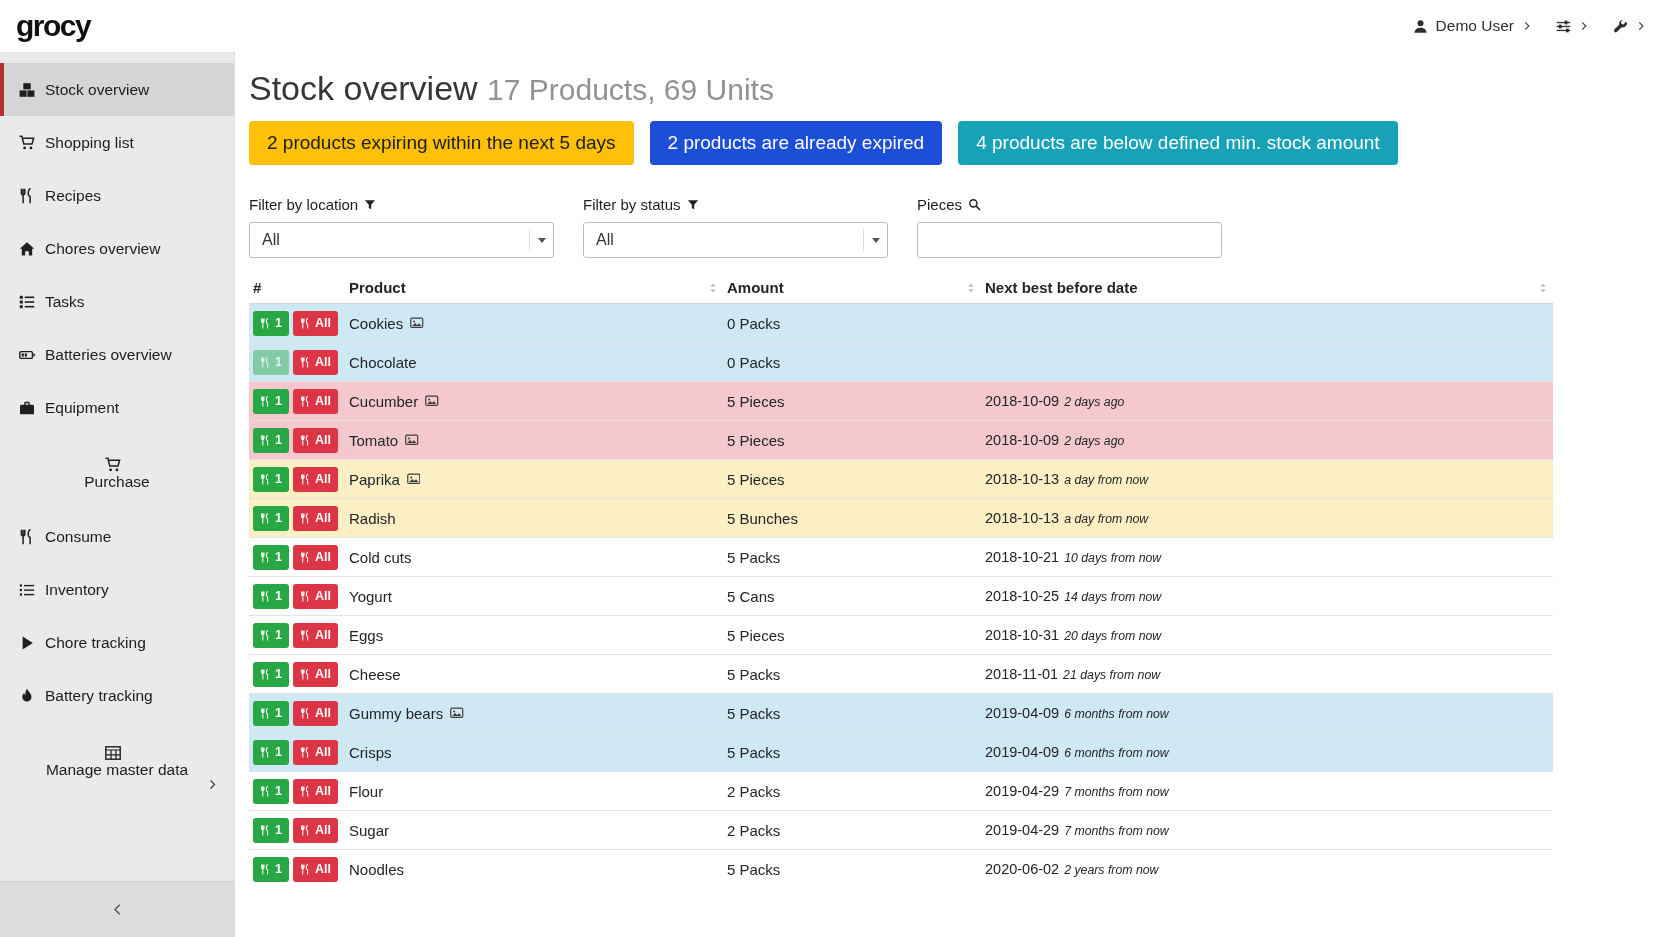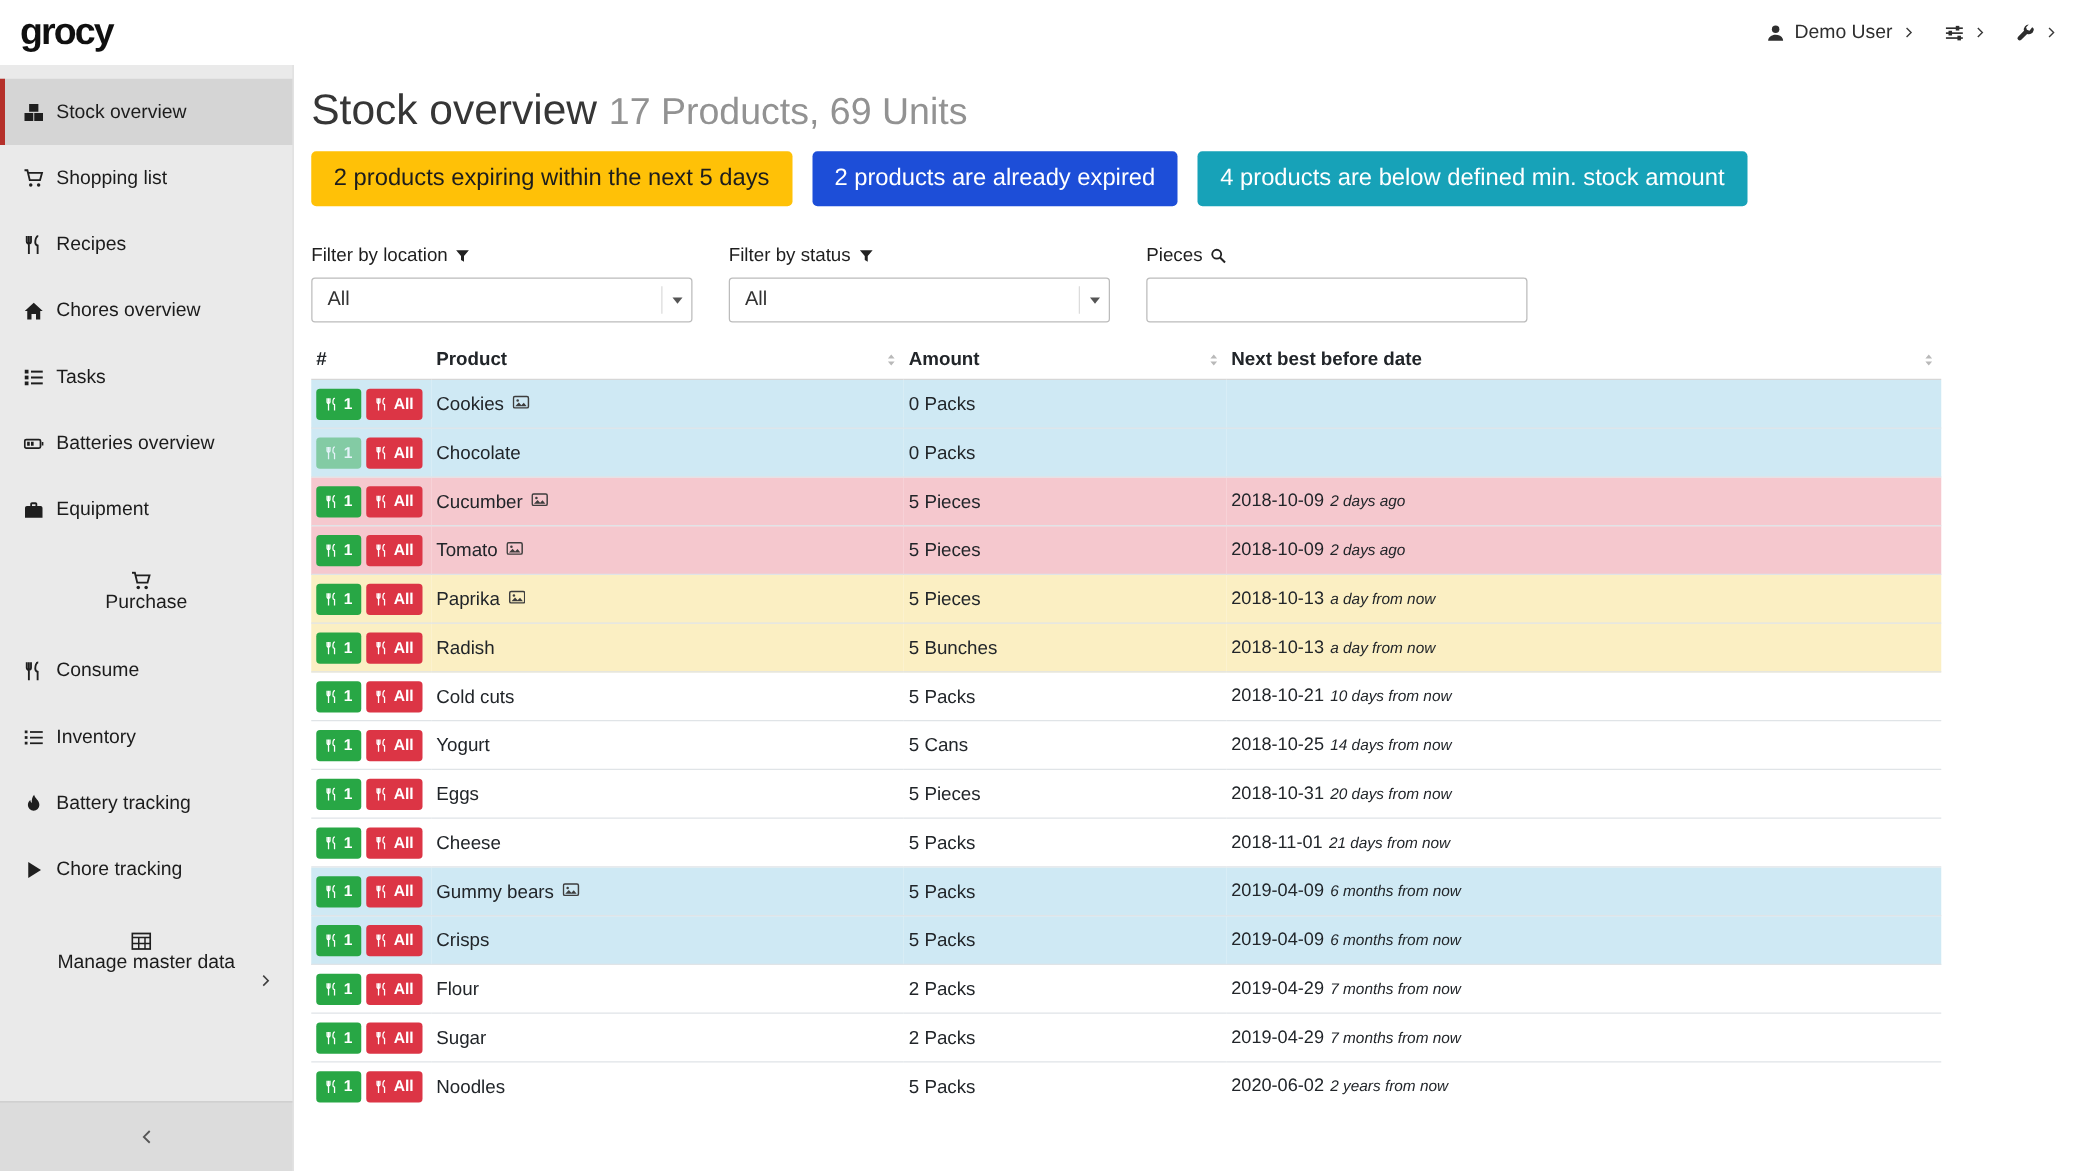--- a/index.html
+++ b/index.html
@@ -242,32 +242,32 @@
               <rect x="5" y="7.4" width="10.2" height="1.4"></rect>
               <rect x="0.8" y="11.4" width="2.2" height="2.2"></rect>
               <rect x="5" y="11.9" width="10.2" height="1.4"></rect>
             </svg>
           </span>
           <span class="nav-label">Inventory</span>
         </div>
         <div class="nav-item">
           <span class="icon nav-ic">
             <svg viewBox="0 0 16 16">
+              <path d="M3.6 1.6l10.2 6.4L3.6 14.4z" fill="currentColor"></path>
+            </svg>
+          </span>
+          <span class="nav-label">Chore tracking</span>
+        </div>
+        <div class="nav-item">
+          <span class="icon nav-ic">
+            <svg viewBox="0 0 16 16">
               <path d="M8.3.8c.5 2.9 4.2 4.4 4.2 8.1a4.6 4.6 0 0 1-9.2 0c0-1.7.9-2.9 1.9-3.9.1 1 .5 1.8 1.2 2.3C6.3 4.9 6.7 2.4 8.3.8z" fill="currentColor"></path>
             </svg>
           </span>
           <span class="nav-label">Battery tracking</span>
-        </div>
-        <div class="nav-item">
-          <span class="icon nav-ic">
-            <svg viewBox="0 0 16 16">
-              <path d="M3.6 1.6l10.2 6.4L3.6 14.4z" fill="currentColor"></path>
-            </svg>
-          </span>
-          <span class="nav-label">Chore tracking</span>
         </div>
         <div class="nav-item gap">
           <span class="icon nav-ic">
             <svg viewBox="0 0 16 16">
               <rect x="0.8" y="1.8" width="14.4" height="12.4" fill="none" stroke="currentColor" stroke-width="1.4"></rect>
               <path d="M0.8 5h14.4M0.8 9.8h14.4M6 5v9.2M11 5v9.2" stroke="currentColor" stroke-width="1.2" fill="none"></path>
             </svg>
           </span>
           <span class="nav-label">Manage master data</span>
           <span class="icon nav-chev">

